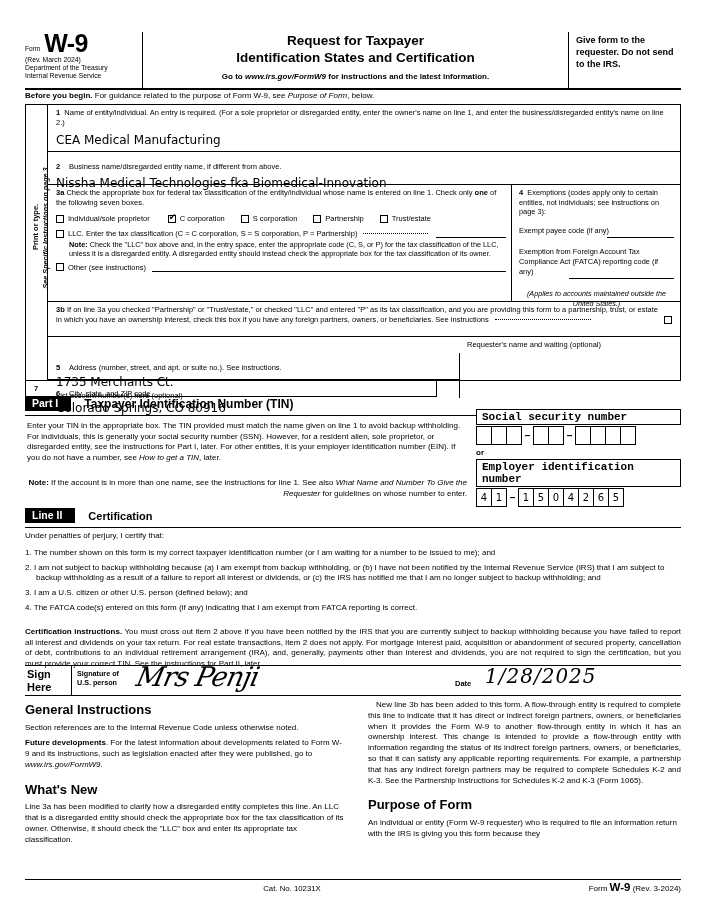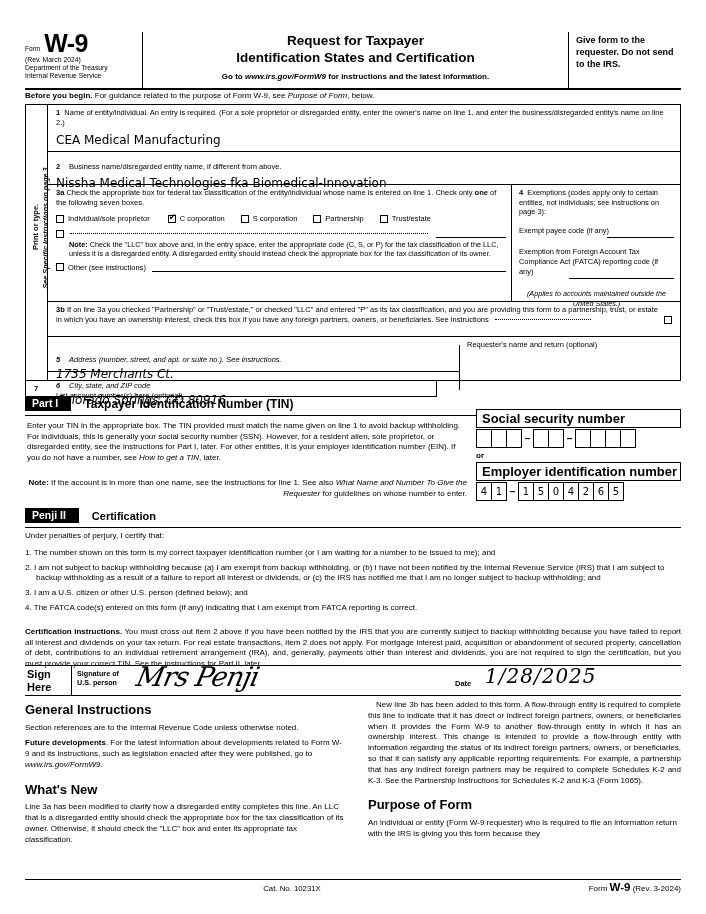--- a/index.html
+++ b/index.html
@@ -105,22 +105,22 @@
   .ex-line{font-size:7.4px;margin-top:9px;}
   .ex-rule{border-bottom:1px solid #000;height:1px;margin-top:1px;}
   .ex-italic{font-size:7.2px;font-style:italic;text-align:center;line-height:1.3;margin-top:10px;}
 
   
   .l3b{top:197px;height:35px;padding:3px 8px 0 8px;}
   .l3b-txt{font-size:7.5px;line-height:1.3;text-align:justify;}
 
   
   .addr{top:232px;height:45px;}
-  .addr-left{position:absolute;left:0;top:8px;width:412px;height:100%;
-             border-right:1px solid #000;box-sizing:border-box;font-style:italic;}
+  .addr-left{position:absolute;left:0;top:16px;width:412px;height:100%;
+             border-right:1px solid #000;box-sizing:border-box;}
   .addr-5{position:absolute;left:0;top:0;right:0;height:27px;
           border-bottom:1px solid #000;box-sizing:border-box;padding:3px 6px 0 8px;}
   .addr-6{position:absolute;left:0;top:27px;right:0;bottom:0;padding:2px 6px 0 8px;}
   .addr-right{position:absolute;left:412px;top:0;right:0;height:100%;
               box-sizing:border-box;padding:3px 6px 0 7px;}
 
   
   .line7{
     position:absolute;left:25px;top:381px;width:412px;height:16px;
     border-left:1px solid #000;border-right:1px solid #000;border-bottom:1px solid #000;
@@ -138,21 +138,21 @@
 
   .p1-text{
     position:absolute;left:27px;top:421px;width:440px;
     font-size:8px;line-height:1.33;
   }
   .p1-note{position:absolute;left:27px;top:478px;width:440px;font-size:8px;line-height:1.33;text-align:right;}
 
   .tin{position:absolute;left:476px;top:409px;width:205px;}
   .tin-head{
     border:1px solid #000;box-sizing:border-box;
-    font-size:13px;font-weight:bold;padding:1px 0 1px 5px;background:#fff;
+    font-size:11px;font-weight:bold;padding:1px 0 1px 5px;background:#fff;font-family:Liberation Mono, monospace;
   }
   .tin-boxes{display:flex;align-items:center;margin-top:1px;}
   .bx{width:16px;height:19px;border:1px solid #000;box-sizing:border-box;
       margin-left:-1px;font-size:10px;font-family:"DejaVu Sans", sans-serif;
       text-align:center;line-height:18px;}
   .bx:first-child{margin-left:0;}
   .dash{width:11px;text-align:center;font-size:10px;font-weight:bold;}
   .grp{display:flex;}
   .or{font-size:8px;font-weight:bold;margin:3px 0 2px 0;}
 
@@ -260,20 +260,21 @@
             <span style="width:16px"></span>
             <span class="cb"></span>
             <span class="cbtxt">Partnership</span>
             <span style="width:16px"></span>
             <span class="cb"></span>
             <span class="cbtxt">Trust/estate</span>
           </div>
 
           <div class="cbrow" style="margin-top:6px">
             <span class="cb"></span>
+            <span class="cbtxt">LLC. Enter the tax classification (C = C corporation, S = S corporation, P = Partnership)</span>
             <span class="dotleader"></span>
             <span class="llc-line"></span>
           </div>
 
           <div class="note-blk"><span class="b">Note:</span><span> Check the "LLC" box above and, in the entry space, enter the appropriate code (C, S, or P) for the tax classification of the LLC, unless it is a disregarded entity. A disregarded entity should instead check the appropriate box for the tax classification of its owner.</span></div>
 
           <div class="cbrow" style="margin-top:4px">
             <span class="cb"></span>
             <span class="cbtxt">Other (see instructions)</span>
             <span style="flex:1 1 auto;border-bottom:1px solid #000;height:8px;margin-left:6px;"></span>
@@ -304,21 +305,21 @@
           <div class="addr-5">
             <div><span class="num">5</span>&nbsp;&nbsp;<span class="lbl">Address (number, street, and apt. or suite no.). See instructions.</span></div>
             <div class="entry" style="margin-top:1px">1735 Merchants Ct.</div>
           </div>
           <div class="addr-6">
             <div><span class="num">6</span>&nbsp;&nbsp;<span class="lbl">City, state, and ZIP code</span></div>
             <div class="entry" style="margin-top:1px">Colorado Springs, CO 80916</div>
           </div>
         </div>
         <div class="addr-right">
-          <div class="lbl">Requester's name and return (optional)</div>
+          <div class="lbl">Requester's name and waiting (optional)</div>
           <div style="height:26px"></div>
         </div>
       </div>
 
     </div>
   </div>
 
   <div class="line7">
     <span class="num" style="position:absolute;left:8px;top:3px;">7</span>
     <span class="lbl">List account number(s) here (optional)</span>
@@ -372,21 +373,21 @@
         <span class="bx">0</span>
         <span class="bx">4</span>
         <span class="bx">2</span>
         <span class="bx">6</span>
         <span class="bx">5</span>
       </span>
     </div>
   </div>
 
   <div class="partbar" style="left:25px;top:508px;">
-    <span class="part-tag">Penji II</span>
+    <span class="part-tag">Line II</span>
     <span class="part-title" style="font-size:11px">Certification</span>
   </div>
   <div class="part-rule" style="top:527px;"></div>
 
   <div class="p2-intro">Under penalties of perjury, I certify that:</div>
   <div class="p2-list">
     <div class="p2-item">1. The number shown on this form is my correct taxpayer identification number (or I am waiting for a number to be issued to me); and</div>
     <div class="p2-item">2. I am not subject to backup withholding because (a) I am exempt from backup withholding, or (b) I have not been notified by the Internal Revenue Service (IRS) that I am subject to backup withholding as a result of a failure to report all interest or dividends, or (c) the IRS has notified me that I am no longer subject to backup withholding; and</div>
     <div class="p2-item">3. I am a U.S. citizen or other U.S. person (defined below); and</div>
     <div class="p2-item">4. The FATCA code(s) entered on this form (if any) indicating that I am exempt from FATCA reporting is correct.</div>

